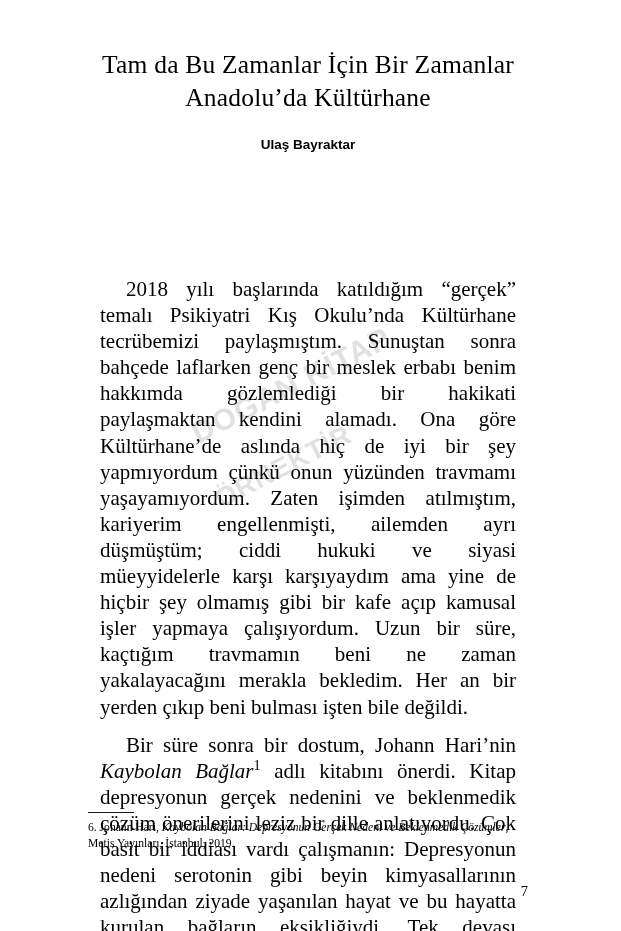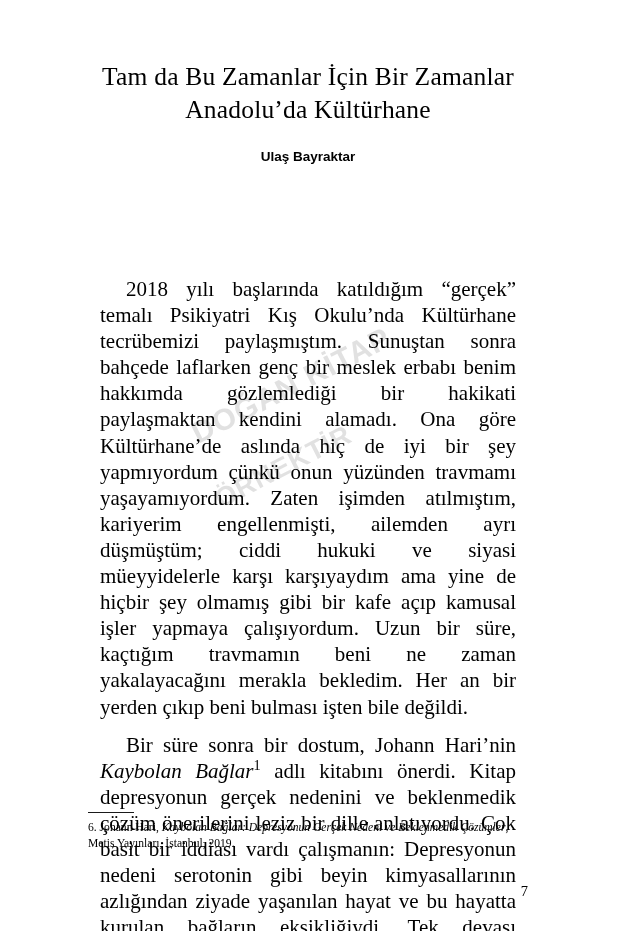--- a/index.html
+++ b/index.html
@@ -54,21 +54,21 @@
     top: 487px;
     font-size: 27px;
     transform: rotate(-27deg);
     transform-origin: left top;
   }
 
   
   .header {
     position: absolute;
     left: 88px;
-    top: 60px;
+    top: 48px;
     width: 440px;
     text-align: center;
     z-index: 2;
   }
   .doc-title {
     font-family: "Liberation Serif", "DejaVu Serif", serif;
     font-size: 25.5px;
     line-height: 33px;
     font-weight: normal;
     margin: 0;

